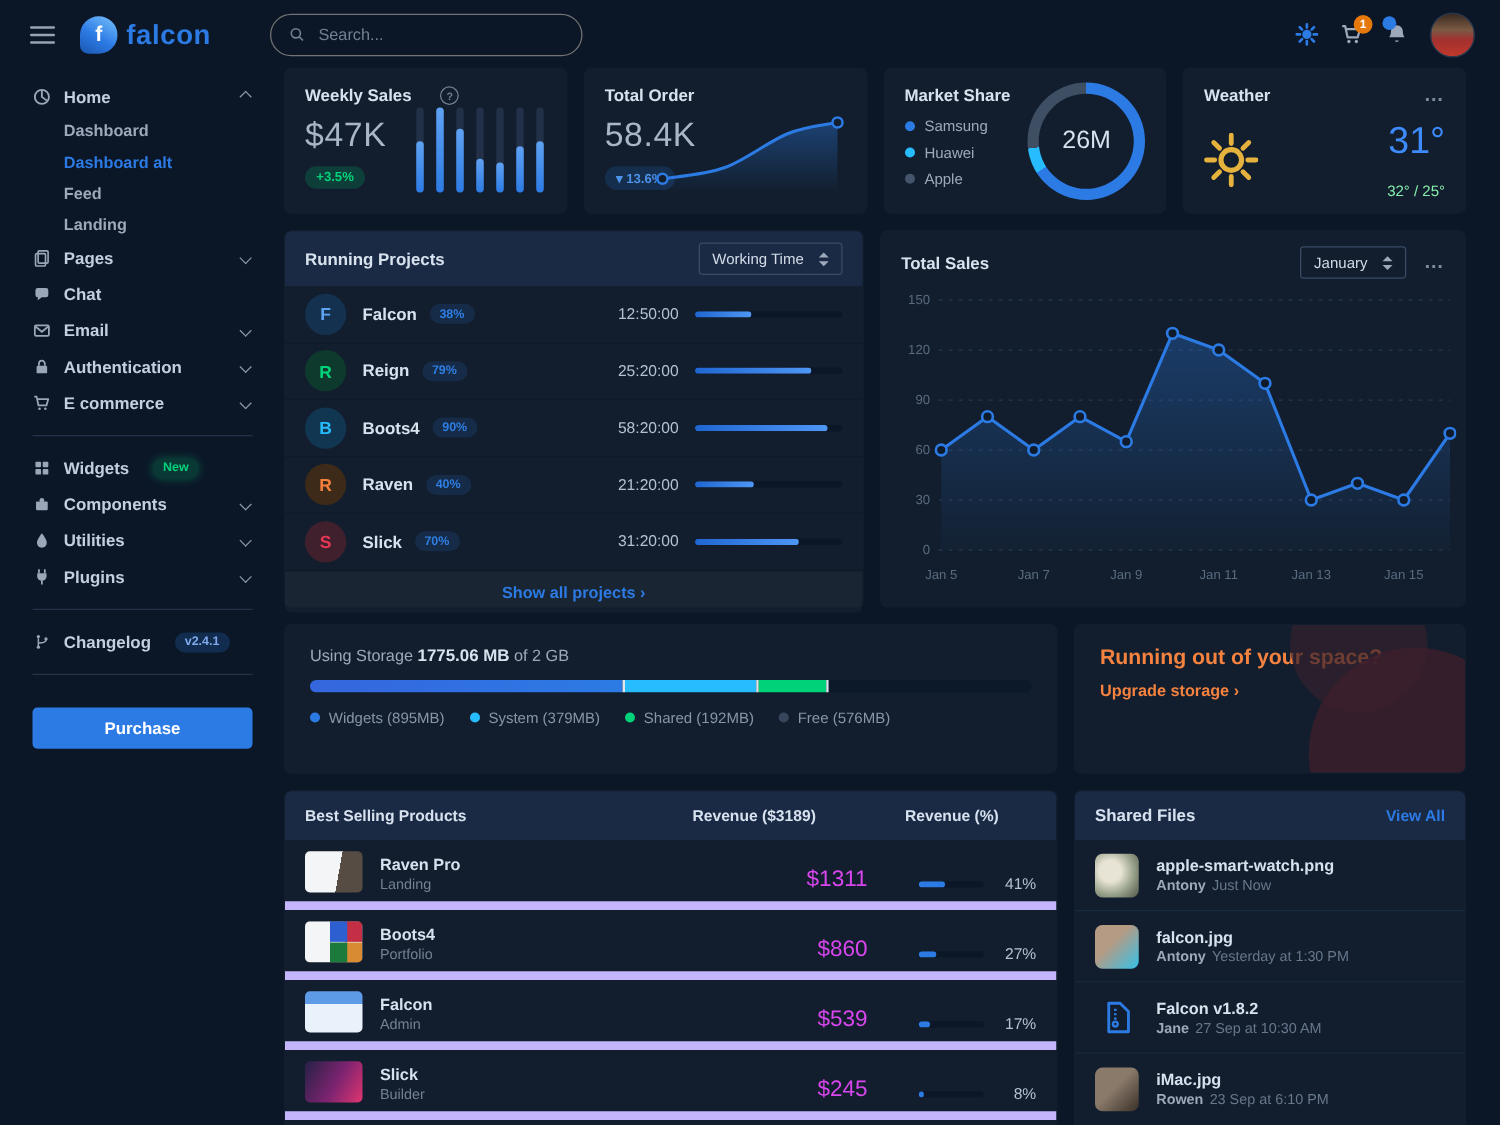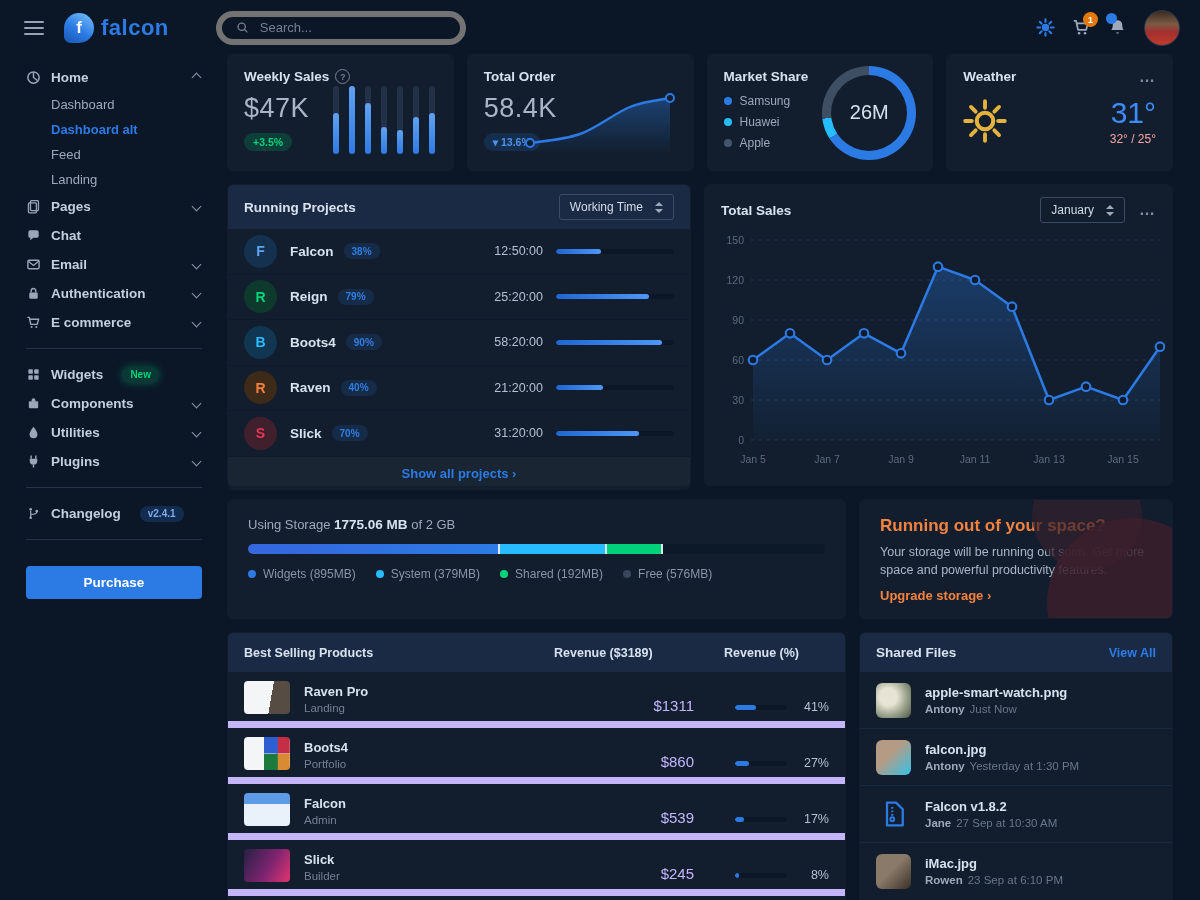--- a/index.html
+++ b/index.html
@@ -6,58 +6,58 @@
   body{width:1200px;height:900px;overflow:hidden;position:relative;background:#0b1727;
        font-family:"Liberation Sans", sans-serif;color:#9da9bb;-webkit-font-smoothing:antialiased}
   svg{display:block}
   
   .topbar{position:absolute;top:0;left:0;width:1200px;height:55px;display:flex;align-items:center;box-sizing:border-box;padding:0 20px 0 24px}
   .hamburger{width:20px;display:flex;flex-direction:column;gap:4px;cursor:pointer}
   .hamburger i{display:block;height:2px;background:#96a3b5;border-radius:1px}
   .logo{display:flex;align-items:center;gap:7px;margin-left:20px}
   .logo-mark{width:30px;height:30px;border-radius:50% 50% 50% 22%;background:linear-gradient(210deg,#6cb6f8 10%,#2c7be5 55%,#1956b0);display:flex;align-items:center;justify-content:center;color:#fff;font-weight:bold;font-size:17px}
   .logo-text{color:#2c7be5;font-size:22px;font-weight:bold;letter-spacing:.5px}
-  .search{margin-left:47px;width:250px;height:34px;border:6px solid #737373;border-radius:17px;display:flex;align-items:center;gap:9px;padding:0 14px;box-sizing:border-box}
+  .search{margin-left:47px;width:250px;height:34px;border:1px solid #737373;border-radius:17px;display:flex;align-items:center;gap:9px;padding:0 14px;box-sizing:border-box}
   .search svg{width:13px;height:13px;color:#748194}
   .search input{background:transparent;border:none;outline:none;color:#b6c2d2;font-size:13px;width:180px;font-family:inherit}
   .search input::placeholder{color:#748194}
   .top-icons{margin-left:auto;display:flex;align-items:center;gap:17px}
   .ticon{position:relative;color:#9da9bb;cursor:pointer}
   .ticon.gear{color:#2c7be5}
   .ticon svg{width:19px;height:19px}
   .cart-badge{position:absolute;top:-6px;right:-7px;background:#e5780b;color:#fff;font-size:9.5px;font-weight:bold;min-width:15px;height:15px;border-radius:8px;display:flex;align-items:center;justify-content:center}
   .bell-dot{position:absolute;top:-5px;left:-2px;width:11px;height:11px;border-radius:50%;background:#2c7be5}
   .avatar{width:34px;height:34px;border-radius:50%;background:linear-gradient(180deg,#3a2a21 0%,#7a5a43 38%,#a33030 62%,#c0392b 100%);border:1px solid #2a3950;cursor:pointer}
   
   .sidebar{position:absolute;top:55px;left:0;width:228px;box-sizing:border-box;padding:8px 26px 0 26px;font-size:13.5px}
   .sb-item{display:flex;align-items:center;gap:10px;height:29px;color:#c3cede;font-weight:bold;cursor:pointer}
   .sb-ico{width:15px;height:15px;color:#9aa7b9;flex:none}
   .sb-label{white-space:nowrap}
   .chev{display:inline-block;width:6px;height:6px;border-right:1.6px solid #8b99ac;border-bottom:1.6px solid #8b99ac;margin-left:auto;margin-right:2px}
   .chev.down{transform:rotate(45deg)}
   .chev.up{transform:rotate(-135deg)}
-  .sb-child{padding:5px 0 5px 25px;color:#9da9bb;font-size:13px;font-weight:400;cursor:pointer}
+  .sb-child{padding:5px 0 5px 25px;color:#9da9bb;font-size:13px;font-weight:700;cursor:pointer}
   .sb-child.active{color:#2c7be5;font-weight:bold}
   .sb-divider{border-top:1px solid #24334a;margin:11px 0}
   .sb-badge{font-size:10px;font-weight:bold;padding:2.5px 8px;border-radius:10px;margin-left:9px}
   .sb-badge.success{background:rgba(0,210,122,.18);color:#00d27a;box-shadow:0 0 8px rgba(0,210,122,.35)}
   .sb-badge.primary{background:rgba(44,123,229,.22);color:#7fa9ec}
   .purchase{margin-top:15px;width:100%;height:33px;background:#2c7be5;border:none;border-radius:4px;color:#fff;font-size:13.5px;font-weight:bold;cursor:pointer;font-family:inherit}
   
   .main{position:absolute;left:228px;top:55px;width:944px}
   .grid-row{display:grid;gap:15px;margin-bottom:15px}
   .r1{grid-template-columns:repeat(4,1fr)}
   .r2{grid-template-columns:462px 1fr}
   .r3{grid-template-columns:617px 1fr}
   .card{background:#121e2d;border-radius:5px;box-shadow:0 0 0 1px rgba(255,255,255,.03);position:relative}
   .card-title{color:#d8e2ef;font-size:13.5px;font-weight:bold}
   .dots{color:#7d8ca1;font-size:16px;font-weight:bold;letter-spacing:1px;cursor:pointer;line-height:10px}
   
   .stat{height:115px;box-sizing:border-box;padding:14px 16px;overflow:hidden}
-  .t-row{display:flex;align-items:center;gap:6px}
+  .t-row{display:flex;align-items:center;gap:23px}
   .q-icon{width:13px;height:13px;border:1.2px solid #748194;border-radius:50%;color:#748194;font-size:8.5px;display:flex;align-items:center;justify-content:center;font-weight:bold}
   .stat-value{font-size:27px;color:#a9b6c7;margin-top:9px;letter-spacing:.5px}
   .badge{display:inline-block;font-size:10.5px;font-weight:bold;padding:3px 9px;border-radius:10px;margin-top:9px}
   .badge.up{background:rgba(0,210,122,.18);color:#00d27a}
   .badge.info{background:rgba(44,123,229,.18);color:#4d93ea}
   .bars{position:absolute;right:18px;bottom:16px;display:flex;align-items:flex-end;gap:10px;height:68px}
   .bar-track{width:6px;height:68px;background:#223048;border-radius:3px;position:relative}
   .bar-fill{position:absolute;bottom:0;left:0;width:100%;background:linear-gradient(to top,#2c7be5,#5fa2f3);border-radius:3px}
   .mini-line{position:absolute;right:10px;bottom:10px}
   
@@ -67,21 +67,21 @@
   .donut{position:absolute;right:16px;top:50%;transform:translateY(-50%);width:94px;height:94px;border-radius:50%}
   .donut-hole{position:absolute;inset:9px;border-radius:50%;background:#121e2d;display:flex;align-items:center;justify-content:center;color:#d8e2ef;font-size:20px;font-weight:500}
   
   .weather-body{display:flex;align-items:center;gap:12px;margin-top:12px}
   .sun{color:#e5b33d;flex:none}
   .w-city{color:#d8e2ef;font-size:14px;font-weight:bold}
   .w-cond{color:#e07932;font-size:12px;font-weight:bold;margin-top:3px}
   .w-prec{color:#748194;font-size:11px;margin-top:3px}
   .w-right{margin-left:auto;text-align:right}
   .w-temp{color:#3d8bfd;font-size:30px;font-weight:500}
-  .w-range{color:#fca5a5;font-size:12px;margin-top:2px}
+  .w-range{color:#86efac;font-size:12px;margin-top:16px}
   
   .panel-head{background:#1a2a45;border-radius:5px 5px 0 0;padding:9px 16px;display:flex;align-items:center;min-height:21px}
   .select{display:flex;align-items:center;border:1px solid #3a4b66;border-radius:3px;padding:5px 10px;font-size:12px;color:#d3dce8;cursor:pointer}
   .sorter{position:relative;width:8px;height:11px;margin-left:12px}
   .sorter::before{content:"";position:absolute;top:0;left:0;border-left:4px solid transparent;border-right:4px solid transparent;border-bottom:4px solid #9da9bb}
   .sorter::after{content:"";position:absolute;bottom:0;left:0;border-left:4px solid transparent;border-right:4px solid transparent;border-top:4px solid #9da9bb}
   
   .rp-row{display:flex;align-items:center;padding:0 16px;height:44.5px;border-bottom:1px solid #0d1searchable;border-bottom:1px solid #0d1a2b}
   .av{width:33px;height:33px;border-radius:50%;display:flex;align-items:center;justify-content:center;font-size:14px;font-weight:bold;margin-right:13px;flex:none}
   .av-blue{background:#14314f;color:#5fa4f2}.av-green{background:#0e3a2d;color:#00d27a}
@@ -119,21 +119,21 @@
   .pr-row{display:flex;align-items:flex-end;padding:7px 16px;border-bottom:7px solid #c4b5fd;height:35px}
   .thumb{width:46px;height:33px;border-radius:4px;margin-right:14px;flex:none;background-repeat:no-repeat}
   .th-raven{background:linear-gradient(100deg,#f4f5f7 58%,#564c44 58%)}
   .th-boots4{background:linear-gradient(#2e5fd0,#2e5fd0) 63% 0/30% 50%,linear-gradient(#c42f45,#c42f45) 100% 0/30% 50%,linear-gradient(#1d7a3d,#1d7a3d) 63% 100%/30% 50%,linear-gradient(#d98b33,#d98b33) 100% 100%/30% 50%,linear-gradient(#f4f5f7,#f4f5f7);background-repeat:no-repeat}
   .th-falcon{background:linear-gradient(180deg,#5e9be6 0 32%,#e9f1fb 32%)}
   .th-slick{background:linear-gradient(120deg,#262046 0%,#7e2470 55%,#e03570 100%)}
   .th-reign{background:linear-gradient(135deg,#6e6density,#6e685e 0%,#2f2b27 100%)}
   .pr-name{color:#d8e2ef;font-size:13px;font-weight:bold}
   .pr-cat{color:#748194;font-size:11.5px;margin-top:3px}
   .pr-info{flex:1}
-  .pr-price{width:140px;text-align:right;color:#c4b5fd;font-size:15px}
+  .pr-price{width:140px;text-align:right;color:#d946ef;font-size:18px}
   .pr-bar{display:flex;align-items:center;justify-content:flex-end;gap:10px;width:135px}
   .mini-track{width:52px;height:5px;background:#0b1727;border-radius:3px;overflow:hidden}
   .mini-fill{height:100%;background:#2c7be5;border-radius:3px}
   .pr-pct{color:#b4c1d2;font-size:12.5px;width:32px;text-align:right}
   
   .sf-head{justify-content:space-between}
   .view-all{color:#2c7be5;font-size:12.5px;font-weight:bold;cursor:pointer;text-decoration:none}
   .sf-row{display:flex;align-items:center;gap:14px;padding:10.5px 16px}
   .sf-row + .sf-row{border-top:1px solid #19293f}
   .fthumb{width:35px;height:35px;border-radius:6px;flex:none;display:flex;align-items:center;justify-content:center}
@@ -600,21 +600,20 @@
             <span class="dot" style="background: rgb(55, 70, 92);"></span>
             <span>Free (576MB)</span>
           </div>
         </div>
     </div>
 
     <div class="card space">
       <div class="blob2"></div>
       <div class="blob1"></div>
       <h3>Running out of your space?</h3>
-      <p>Your storage will be running out soon. Get more space and powerful productivity features.</p>
       <a><span>Upgrade storage</span> <span>›</span></a>
     </div>
   </div>
 
   <div class="grid-row r3" style="margin-bottom:0">
     <div class="card">
       <div class="panel-head pr-head">
         <span class="c1">Best Selling Products</span>
         <span class="c2">Revenue ($3189)</span>
         <span class="c3">Revenue (%)</span>

